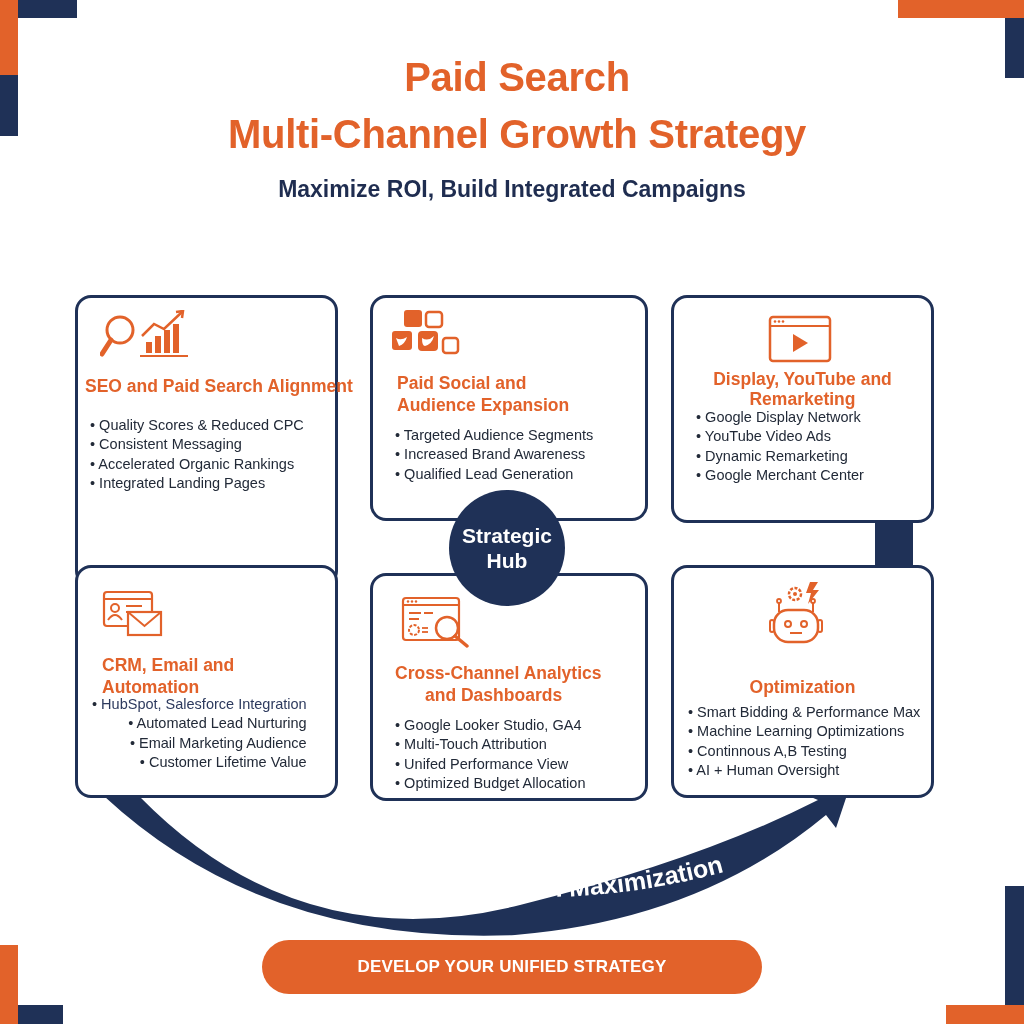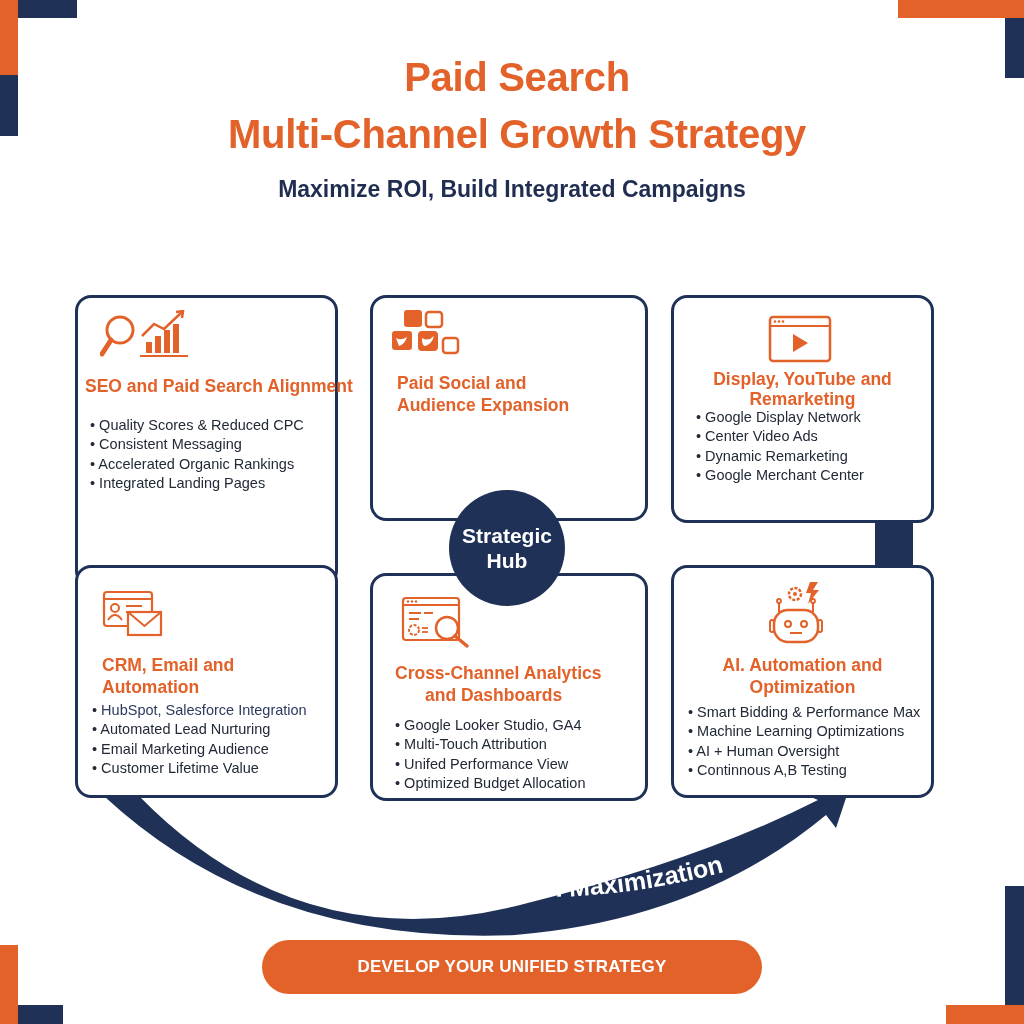--- a/index.html
+++ b/index.html
@@ -113,55 +113,60 @@
     <rect x="13" y="2" width="18" height="17" rx="3" fill="#e2622a"></rect>
     <rect x="35" y="4" width="16" height="15" rx="3" fill="none" stroke="#e2622a" stroke-width="2.5"></rect>
     <rect x="1" y="23" width="20" height="19" rx="3" fill="#e2622a"></rect>
     <rect x="27" y="23" width="20" height="20" rx="4" fill="#e2622a"></rect>
     <rect x="52" y="30" width="15" height="15" rx="3" fill="none" stroke="#e2622a" stroke-width="2.5"></rect>
     <path d="M31 30 q6 4 12 -2 q-2 8 -9 10 q-3 0 -3 -8z" fill="#fff"></path>
     <path d="M5 30 q5 3 11 -1 q-2 7 -8 9z" fill="#fff"></path>
   </svg>
   <div class="card-title" style="left:24px;top:74px;">Paid Social and</div>
   <div class="card-title" style="left:24px;top:96px;">Audience Expansion</div>
+  <ul class="card-list" style="left:22px;top:128px;">
+    <li>Targeted Audience Segments</li>
+    <li>Increased Brand Awareness</li>
+    <li>Qualified Lead Generation</li>
+  </ul>
 </div>
 
 <div class="card" style="left:671px;top:295px;width:263px;height:228px;">
   <svg class="card-icon" style="left:94px;top:17px;" width="64" height="48" viewBox="0 0 64 48">
     <rect x="2" y="2" width="60" height="44" rx="3" fill="none" stroke="#e2622a" stroke-width="2.5"></rect>
     <line x1="2" y1="11" x2="62" y2="11" stroke="#e2622a" stroke-width="2"></line>
     <circle cx="7" cy="6.5" r="1.3" fill="#e2622a"></circle>
     <circle cx="11" cy="6.5" r="1.3" fill="#e2622a"></circle>
     <circle cx="15" cy="6.5" r="1.3" fill="#e2622a"></circle>
     <polygon points="25,19 25,37 40,28" fill="#e2622a"></polygon>
   </svg>
   <div class="card-title" style="left:0;width:257px;text-align:center;top:70px;">Display, YouTube and</div>
   <div class="card-title" style="left:0;width:257px;text-align:center;top:90px;">Remarketing</div>
   <ul class="card-list" style="left:22px;top:110px;">
     <li>Google Display Network</li>
-    <li>Center Video Ads</li>
+    <li>YouTube Video Ads</li>
     <li>Dynamic Remarketing</li>
     <li>Google Merchant Center</li>
   </ul>
 </div>
 
 <div class="card" style="left:75px;top:565px;width:263px;height:233px;">
   <svg class="card-icon" style="left:24px;top:22px;" width="62" height="48" viewBox="0 0 62 48">
     <rect x="2" y="2" width="48" height="34" rx="3" fill="none" stroke="#e2622a" stroke-width="2.2"></rect>
     <line x1="2" y1="9" x2="50" y2="9" stroke="#e2622a" stroke-width="2"></line>
     <circle cx="13" cy="18" r="4" fill="none" stroke="#e2622a" stroke-width="2"></circle>
     <path d="M6 30 q7 -10 14 0" fill="none" stroke="#e2622a" stroke-width="2"></path>
     <line x1="24" y1="16" x2="40" y2="16" stroke="#e2622a" stroke-width="2"></line>
     <line x1="24" y1="22" x2="36" y2="22" stroke="#e2622a" stroke-width="2"></line>
     <rect x="26" y="22" width="33" height="23" fill="#fff" stroke="#e2622a" stroke-width="2.2"></rect>
     <polyline points="26,22 42.5,36 59,22" fill="none" stroke="#e2622a" stroke-width="2"></polyline>
   </svg>
   <div class="card-title" style="left:24px;top:86px;">CRM, Email and</div>
   <div class="card-title" style="left:24px;top:108px;">Automation</div>
-  <ul class="card-list" style="left:14px;top:133px;">
+  <ul class="card-list" style="left:14px;top:127px;text-align:right;">
     <li style="color:#2d3a5e;">HubSpot, Salesforce Integration</li>
     <li>Automated Lead Nurturing</li>
     <li>Email Marketing Audience</li>
     <li>Customer Lifetime Value</li>
   </ul>
 </div>
 
 <div class="card" style="left:370px;top:573px;width:278px;height:228px;">
   <svg class="card-icon" style="left:28px;top:20px;" width="72" height="52" viewBox="0 0 72 52">
     <rect x="2" y="2" width="56" height="42" rx="3" fill="none" stroke="#e2622a" stroke-width="2.2"></rect>
@@ -197,27 +202,26 @@
     <circle cx="11" cy="21" r="2" fill="none" stroke="#e2622a" stroke-width="1.8"></circle>
     <line x1="45" y1="22" x2="45" y2="32" stroke="#e2622a" stroke-width="2"></line>
     <circle cx="45" cy="21" r="2" fill="none" stroke="#e2622a" stroke-width="1.8"></circle>
     <rect x="6" y="30" width="44" height="32" rx="14" fill="none" stroke="#e2622a" stroke-width="2.5"></rect>
     <rect x="2" y="40" width="4" height="12" rx="2" fill="none" stroke="#e2622a" stroke-width="2"></rect>
     <rect x="50" y="40" width="4" height="12" rx="2" fill="none" stroke="#e2622a" stroke-width="2"></rect>
     <circle cx="20" cy="44" r="3" fill="none" stroke="#e2622a" stroke-width="2"></circle>
     <circle cx="36" cy="44" r="3" fill="none" stroke="#e2622a" stroke-width="2"></circle>
     <line x1="22" y1="53" x2="34" y2="53" stroke="#e2622a" stroke-width="2"></line>
   </svg>
-  <div class="card-title" style="left:0;width:257px;text-align:center;top:86px;">AI. Automation and</div>
   <div class="card-title" style="left:0;width:257px;text-align:center;top:108px;">Optimization</div>
   <ul class="card-list" style="left:14px;top:135px;">
     <li>Smart Bidding &amp; Performance Max</li>
     <li>Machine Learning Optimizations</li>
+    <li>Continnous A,B Testing</li>
     <li>AI + Human Oversight</li>
-    <li>Continnous A,B Testing</li>
   </ul>
 </div>
 
 <div class="hub">
   <span>Strategic</span>
   <span>Hub</span>
 </div>
 
 <button class="cta">DEVELOP YOUR UNIFIED STRATEGY</button>
 

